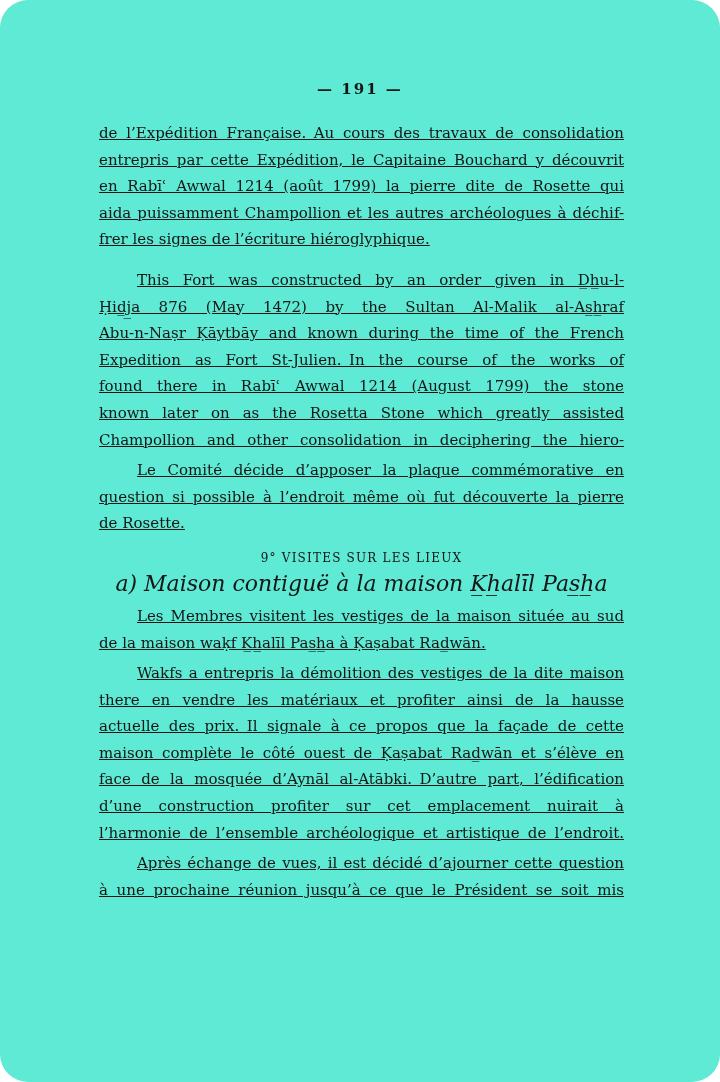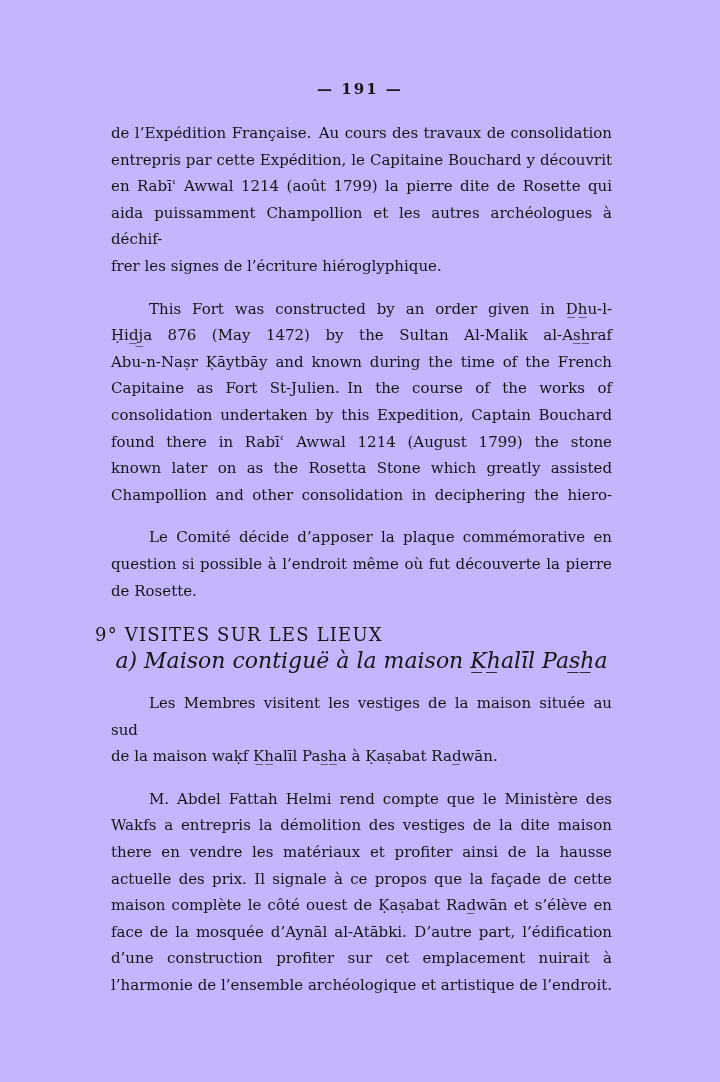--- a/index.html
+++ b/index.html
@@ -4,53 +4,55 @@
 <style>
   html, body {
     margin: 0;
     padding: 0;
     background: #ffffff;
   }
   .page {
     position: relative;
     width: 720px;
     height: 1082px;
-    background: #c4b5fd;
+    background: #5eead4;
     overflow: hidden;
     font-family: "DejaVu Serif", "Liberation Serif", serif;
     color: #161616;
+    border-radius: 28px;
     -webkit-font-smoothing: antialiased;
   }
   .pagenum {
     padding-top: 78px;
     text-align: center;
     font-size: 15px;
     font-weight: 700;
     letter-spacing: 2px;
     line-height: 22px;
   }
   .content {
     width: 533px;
     margin-left: 95px;
     margin-top: 20px;
     font-size: 15px;
     line-height: 26.6px;
   }
-  .para { margin: 16px; }
+  .para { margin: 4px; text-decoration: underline; }
   .para.gap { margin-top: 14px; }
   .para.indent .line:first-child { text-indent: 38px; }
   .line {
     text-align: justify;
     text-align-last: justify;
     white-space: normal;
   }
   .line.last { text-align-last: left; }
   .heading {
-    margin-top: 18px;
-    font-size: 18px;
+    margin-top: 8px;
+    text-align: center;
+    font-size: 12px;
     letter-spacing: 1.2px;
     line-height: 26px;
     font-weight: 400;
   }
   .subheading {
     text-align: center;
     font-style: italic;
     font-size: 22px;
     line-height: 26px;
     margin-bottom: 6px;
@@ -66,41 +68,43 @@
         <div class="line">de l’Expédition Française. Au cours des travaux de consolidation</div>
         <div class="line">entrepris par cette Expédition, le Capitaine Bouchard y découvrit</div>
         <div class="line">en Rabīʿ Awwal 1214 (août 1799) la pierre dite de Rosette qui</div>
         <div class="line">aida puissamment Champollion et les autres archéologues à déchif-</div>
         <div class="line last">frer les signes de l’écriture hiéroglyphique.</div>
       </div>
       <div class="para indent gap">
         <div class="line">This Fort was constructed by an order given in D̲h̲u-l-</div>
         <div class="line">Ḥid̲j̲a 876 (May 1472) by the Sultan Al-Malik al-As̲h̲raf</div>
         <div class="line">Abu-n-Naṣr Ḳāytbāy and known during the time of the French</div>
-        <div class="line">Capitaine as Fort St-Julien. In the course of the works of</div>
-        <div class="line">consolidation undertaken by this Expedition, Captain Bouchard</div>
+        <div class="line">Expedition as Fort St-Julien. In the course of the works of</div>
         <div class="line">found there in Rabīʿ Awwal 1214 (August 1799) the stone</div>
         <div class="line">known later on as the Rosetta Stone which greatly assisted</div>
         <div class="line">Champollion and other consolidation in deciphering the hiero-</div>
       </div>
       <div class="para indent">
         <div class="line">Le Comité décide d’apposer la plaque commémorative en</div>
         <div class="line">question si possible à l’endroit même où fut découverte la pierre</div>
         <div class="line last">de Rosette.</div>
       </div>
       <div class="heading">9° VISITES SUR LES LIEUX</div>
       <div class="subheading">a) Maison contiguë à la maison K̲h̲alīl Pas̲h̲a</div>
       <div class="para indent">
         <div class="line">Les Membres visitent les vestiges de la maison située au sud</div>
         <div class="line last">de la maison waḳf K̲h̲alīl Pas̲h̲a à Ḳaṣabat Rad̲wān.</div>
       </div>
       <div class="para indent">
-        <div class="line">M. Abdel Fattah Helmi rend compte que le Ministère des</div>
         <div class="line">Wakfs a entrepris la démolition des vestiges de la dite maison</div>
         <div class="line">there en vendre les matériaux et profiter ainsi de la hausse</div>
         <div class="line">actuelle des prix. Il signale à ce propos que la façade de cette</div>
         <div class="line">maison complète le côté ouest de Ḳaṣabat Rad̲wān et s’élève en</div>
         <div class="line">face de la mosquée d’Aynāl al-Atābki. D’autre part, l’édification</div>
         <div class="line">d’une construction profiter sur cet emplacement nuirait à</div>
         <div class="line">l’harmonie de l’ensemble archéologique et artistique de l’endroit.</div>
       </div>
+      <div class="para indent">
+        <div class="line">Après échange de vues, il est décidé d’ajourner cette question</div>
+        <div class="line">à une prochaine réunion jusqu’à ce que le Président se soit mis</div>
+      </div>
     </div>
 </div>
 
 </body></html>

